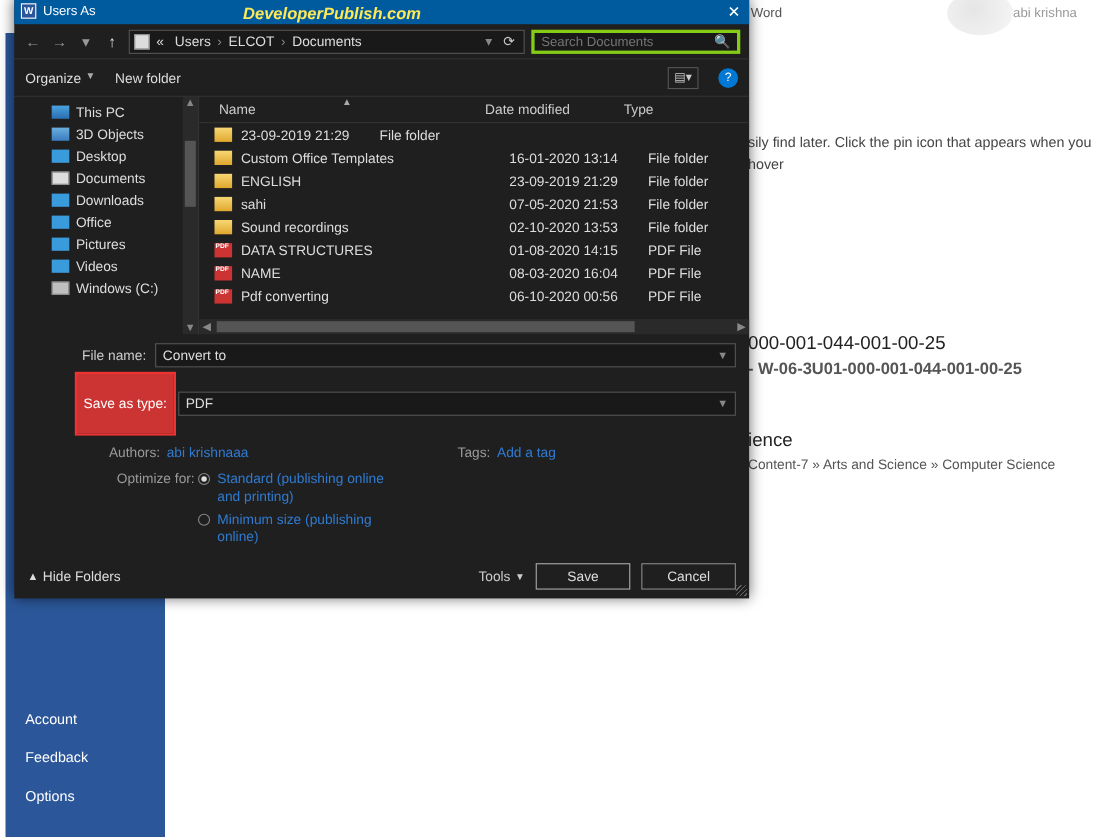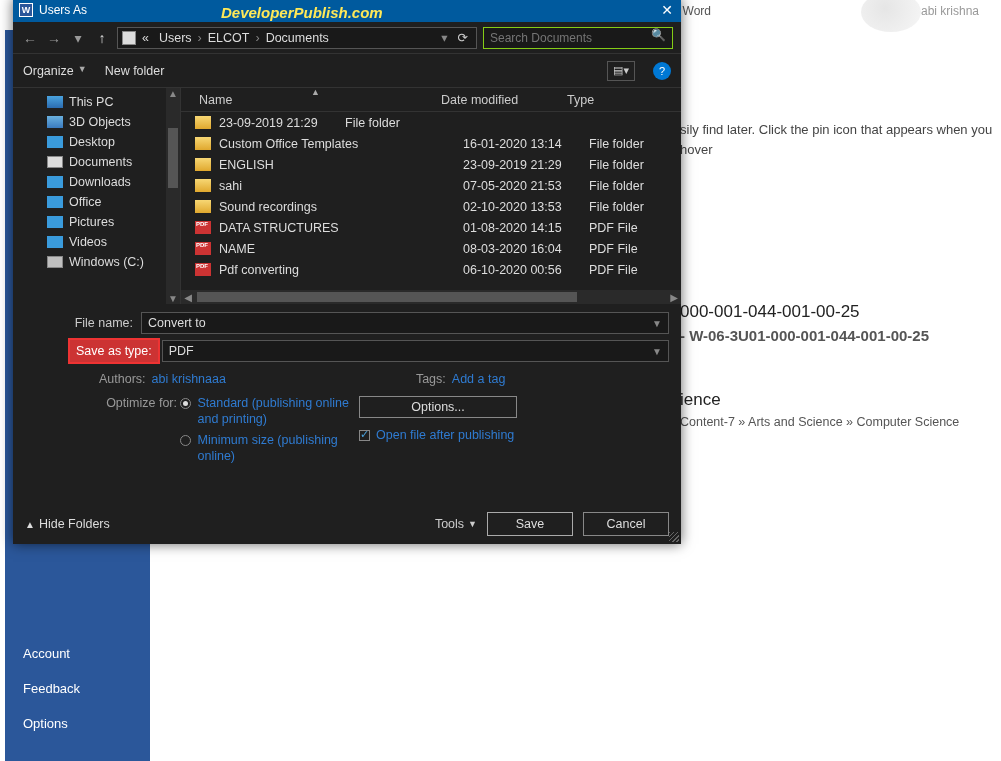--- a/index.html
+++ b/index.html
@@ -28,21 +28,21 @@
 .watermark { position:absolute; left:208px; top:6px; color:#ffe957; font-weight:bold; font-size:15px; font-style:italic; z-index:5; pointer-events:none;}
 
 .nav-row { height:32px; display:flex; align-items:center; padding:0 8px; gap:6px; border-bottom:1px solid #333;}
 .nav-arrow { width:18px; text-align:center; color:#999; cursor:pointer; font-size:14px;}
 .nav-arrow.on { color:#ddd;}
 .addr-bar { flex:1; background:#191919; border:1px solid #555; height:22px; display:flex; align-items:center; padding:0 4px; gap:2px;}
 .addr-bar .seg { color:#ddd; padding:0 4px; cursor:pointer;}
 .addr-bar .sep { color:#888;}
 .addr-bar .drop { color:#888; margin-left:auto; padding:0 4px;}
 .addr-bar .refresh { color:#ccc; padding:0 4px; cursor:pointer;}
-.search-box { width:190px; background:#191919; border:1px solid #84cc16; height:22px; display:flex; padding:0 6px;}
+.search-box { width:190px; background:#191919; border:3px solid #84cc16; height:22px; display:flex; align-items:center; padding:0 6px;}
 .search-box input { flex:1; background:transparent; border:none; color:#ddd; font-size:12px; outline:none;}
 .search-box .mag { color:#aaa; font-size:12px;}
 
 .cmd-row { height:34px; display:flex; align-items:center; padding:0 10px; gap:18px; border-bottom:1px solid #333;}
 .cmd-row .cmd { color:#ddd; cursor:pointer; display:flex; align-items:flex-start; gap:4px;}
 .cmd-row .cmd .caret{ font-size:9px; color:#aaa;}
 .cmd-row .spacer { flex:1;}
 .cmd-row .view-btn { width:28px; height:20px; border:1px solid #555; display:flex; align-items:center; justify-content:center; cursor:pointer; color:#ccc; font-size:11px;}
 .cmd-row .help { width:18px; height:18px; border-radius:50%; background:#0078d4; color:#fff; display:flex; align-items:center; justify-content:center; font-size:11px; cursor:pointer;}
 
@@ -80,21 +80,21 @@
 .row .c-date{ width:118px;} .row .c-type{ flex:1; padding-left:8px;}
 
 .h-scroll { height:14px; background:#2a2a2a; position:relative;}
 .h-scroll .arr{ position:absolute; top:0; bottom:0; width:14px; color:#888; font-size:10px; display:flex; align-items:center; justify-content:center;}
 .h-scroll .arr.l{left:0;} .h-scroll .arr.r{right:0;}
 .h-scroll .thumb{ position:absolute; top:2px; bottom:2px; left:16px; width:380px; background:#555;}
 
 .form-area { padding:8px 12px 4px 12px;}
 .form-row { display:flex; align-items:center; margin-bottom:6px;}
 .form-row .lab { width:116px; text-align:right; padding-right:8px; color:#ccc;}
-.form-row .lab.hl { background:#c33; outline:2px solid #e33; color:#fff; padding:4px 6px; width:auto; margin-left:45px; margin-right:4px;}
+.form-row .lab.hl { background:#c33; outline:2px solid #e33; color:#fff; padding:20px 6px; width:auto; margin-left:45px; margin-right:4px;}
 .form-row .field { flex:1; background:#191919; border:1px solid #555; height:22px; display:flex; align-items:center; padding:0 6px; position:relative;}
 .form-row .field .caret { position:absolute; right:6px; color:#888; font-size:10px;}
 .meta-row { display:flex; gap:40px; padding:4px 0 10px 74px; color:#999;}
 .meta-row .k{ color:#999;} .meta-row .v{ color:#2f7bd1; margin-left:6px; cursor:pointer;}
 .opt-area { display:flex; padding-left:74px;}
 .opt-left { width:260px;}
 .opt-left .lbl { color:#999; display:inline-block; width:78px; text-align:right; vertical-align:top;}
 .radio-grp { display:inline-block; vertical-align:top;}
 .radio-line { display:flex; align-items:flex-start; gap:6px; margin-bottom:6px; color:#2f7bd1; cursor:pointer; max-width:170px; line-height:1.25;}
 .radio-line .r { width:11px; height:11px; border-radius:50%; border:1px solid #888; background:#1f1f1f; margin-top:2px; flex-shrink:0; position:relative;}
@@ -314,27 +314,20 @@
           <div class="radio-line">
               <span class="r sel"></span>
               <span>Standard (publishing online and printing)</span>
             </div>
           <div class="radio-line">
               <span class="r"></span>
               <span>Minimum size (publishing online)</span>
             </div>
         </div>
       </div>
-      <div class="opt-right">
-        <div class="opt-btn">Options...</div>
-        <div class="chk-line">
-            <span class="c sel"></span>
-            <span>Open file after publishing</span>
-          </div>
-      </div>
     </div>
   </div>
 
   <div class="bottom-bar">
     <span class="hf">
         <span class="caret">▲</span>
         <span>Hide Folders</span>
       </span>
     <span class="spacer"></span>
     <span class="tools">

